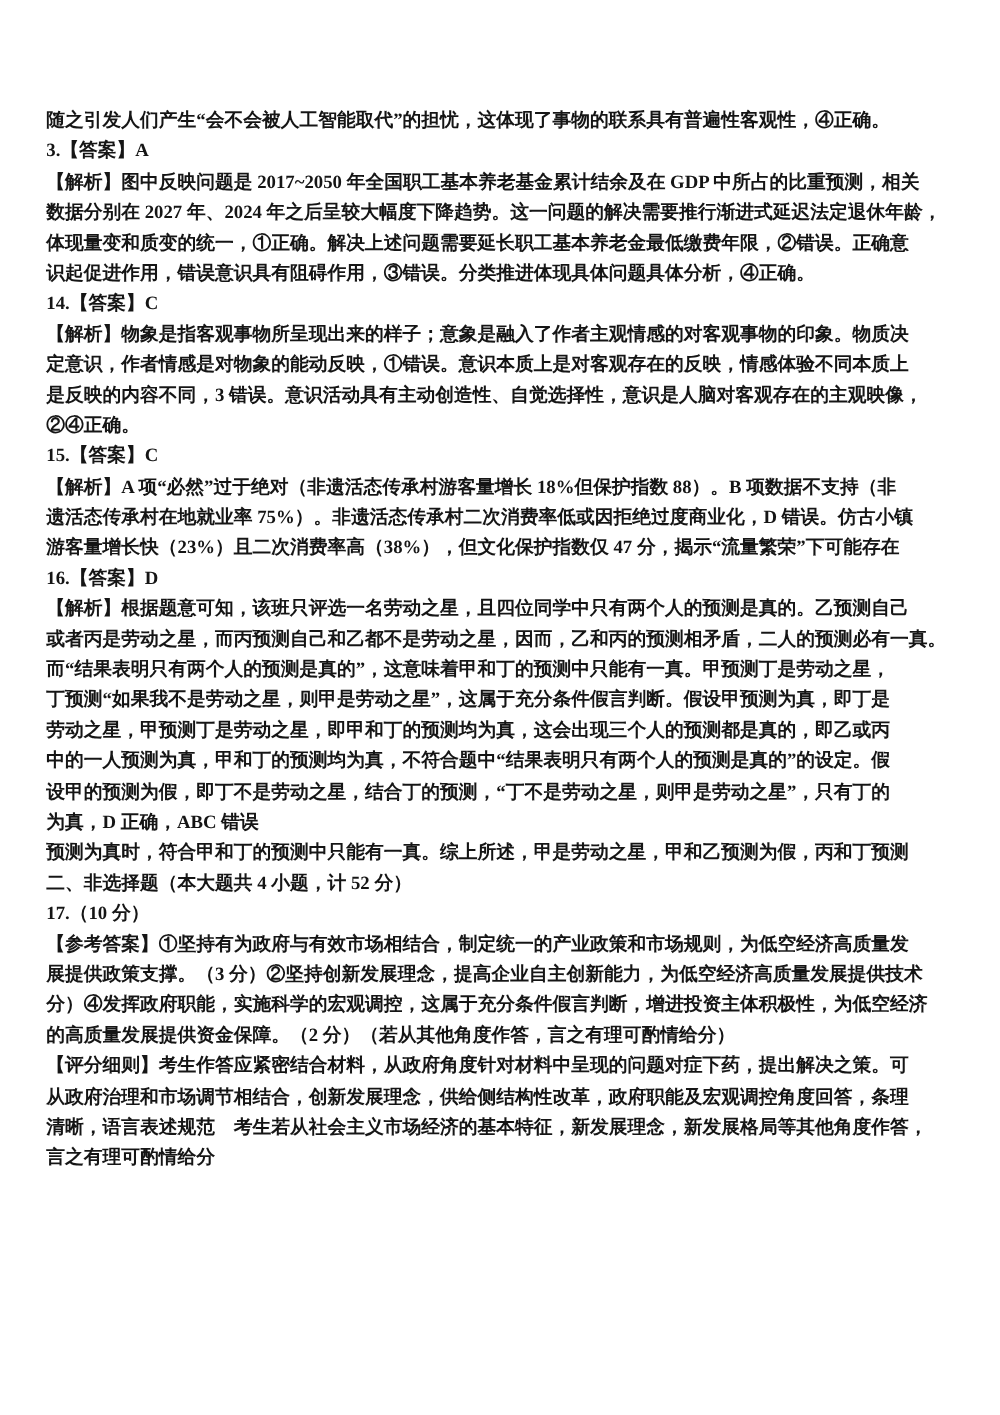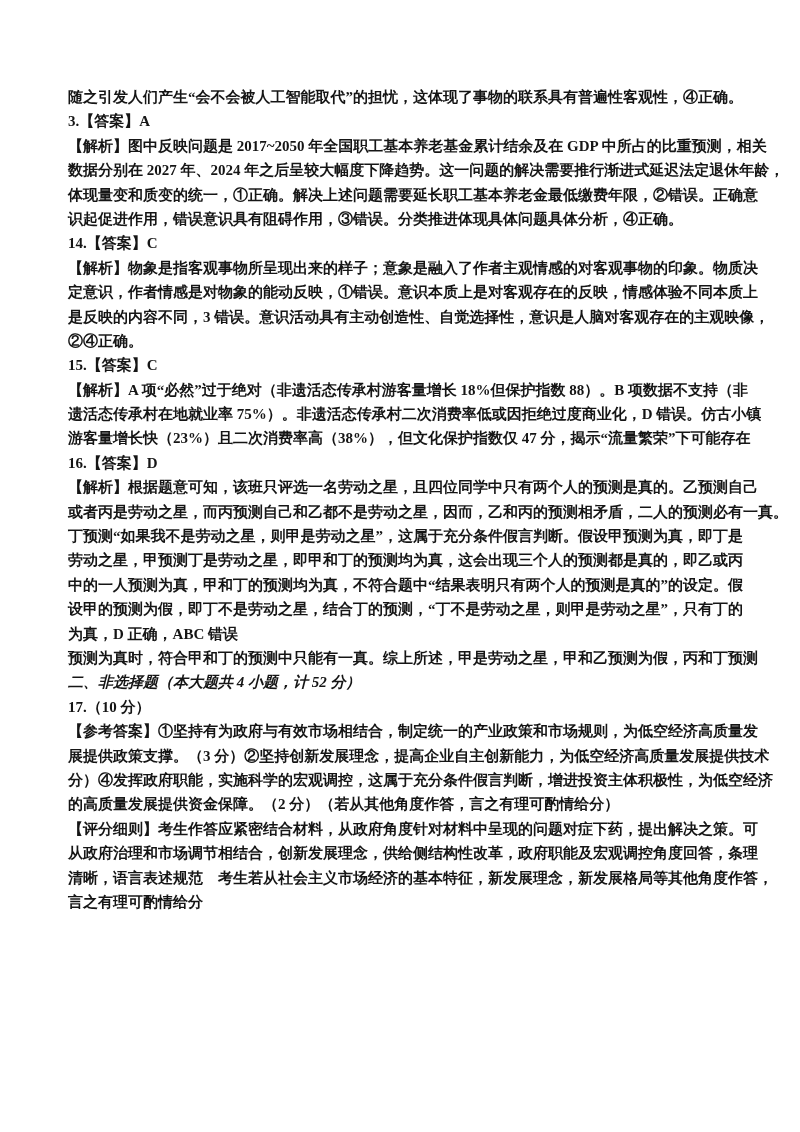--- a/index.html
+++ b/index.html
@@ -11,34 +11,33 @@
     height: 1132px;
     background: #ffffff;
     overflow: hidden;
     font-family: "Liberation Serif", "DejaVu Serif", serif;
     color: #151515;
   }
   .page {
     box-sizing: border-box;
     width: 800px;
     height: 1132px;
-    padding: 85px 40px 0 68px;
+    padding: 85px 40px 0 37px;
     overflow: hidden;
   }
   .line {
     font-size: 15px;
     line-height: 24.4px;
     height: 24.4px;
     white-space: nowrap;
     font-weight: 600;
     letter-spacing: 0px;
   }
   .line.section-header {
     font-weight: 800;
-    font-style: italic;
   }
 </style>
 </head>
 <body>
 
 <div class="page">
   <div class="line">随之引发人们产生“会不会被人工智能取代”的担忧，这体现了事物的联系具有普遍性客观性，④正确。</div>
   <div class="line">3.【答案】A</div>
   <div class="line">【解析】图中反映问题是 2017~2050 年全国职工基本养老基金累计结余及在 GDP 中所占的比重预测，相关</div>
   <div class="line">数据分别在 2027 年、2024 年之后呈较大幅度下降趋势。这一问题的解决需要推行渐进式延迟法定退休年龄，</div>
@@ -49,20 +48,21 @@
   <div class="line">定意识，作者情感是对物象的能动反映，①错误。意识本质上是对客观存在的反映，情感体验不同本质上</div>
   <div class="line">是反映的内容不同，3 错误。意识活动具有主动创造性、自觉选择性，意识是人脑对客观存在的主观映像，</div>
   <div class="line">②④正确。</div>
   <div class="line">15.【答案】C</div>
   <div class="line">【解析】A 项“必然”过于绝对（非遗活态传承村游客量增长 18%但保护指数 88）。B 项数据不支持（非</div>
   <div class="line">遗活态传承村在地就业率 75%）。非遗活态传承村二次消费率低或因拒绝过度商业化，D 错误。仿古小镇</div>
   <div class="line">游客量增长快（23%）且二次消费率高（38%），但文化保护指数仅 47 分，揭示“流量繁荣”下可能存在</div>
   <div class="line">16.【答案】D</div>
   <div class="line">【解析】根据题意可知，该班只评选一名劳动之星，且四位同学中只有两个人的预测是真的。乙预测自己</div>
   <div class="line">或者丙是劳动之星，而丙预测自己和乙都不是劳动之星，因而，乙和丙的预测相矛盾，二人的预测必有一真。</div>
+  <div class="line">而“结果表明只有两个人的预测是真的”，这意味着甲和丁的预测中只能有一真。甲预测丁是劳动之星，</div>
   <div class="line">丁预测“如果我不是劳动之星，则甲是劳动之星”，这属于充分条件假言判断。假设甲预测为真，即丁是</div>
   <div class="line">劳动之星，甲预测丁是劳动之星，即甲和丁的预测均为真，这会出现三个人的预测都是真的，即乙或丙</div>
   <div class="line">中的一人预测为真，甲和丁的预测均为真，不符合题中“结果表明只有两个人的预测是真的”的设定。假</div>
   <div class="line">设甲的预测为假，即丁不是劳动之星，结合丁的预测，“丁不是劳动之星，则甲是劳动之星”，只有丁的</div>
   <div class="line">为真，D 正确，ABC 错误</div>
   <div class="line">预测为真时，符合甲和丁的预测中只能有一真。综上所述，甲是劳动之星，甲和乙预测为假，丙和丁预测</div>
   <div class="line section-header">二、非选择题（本大题共 4 小题，计 52 分）</div>
   <div class="line">17.（10 分）</div>
   <div class="line">【参考答案】①坚持有为政府与有效市场相结合，制定统一的产业政策和市场规则，为低空经济高质量发</div>
   <div class="line">展提供政策支撑。（3 分）②坚持创新发展理念，提高企业自主创新能力，为低空经济高质量发展提供技术</div>

